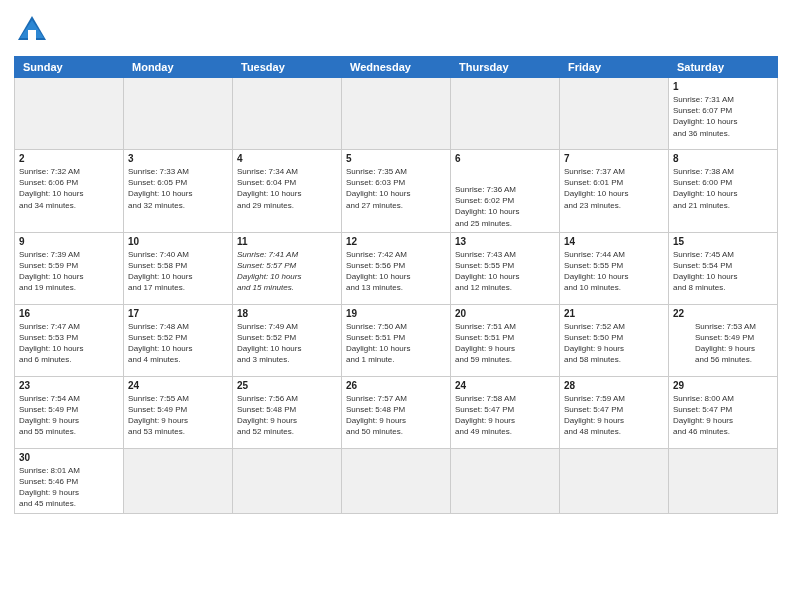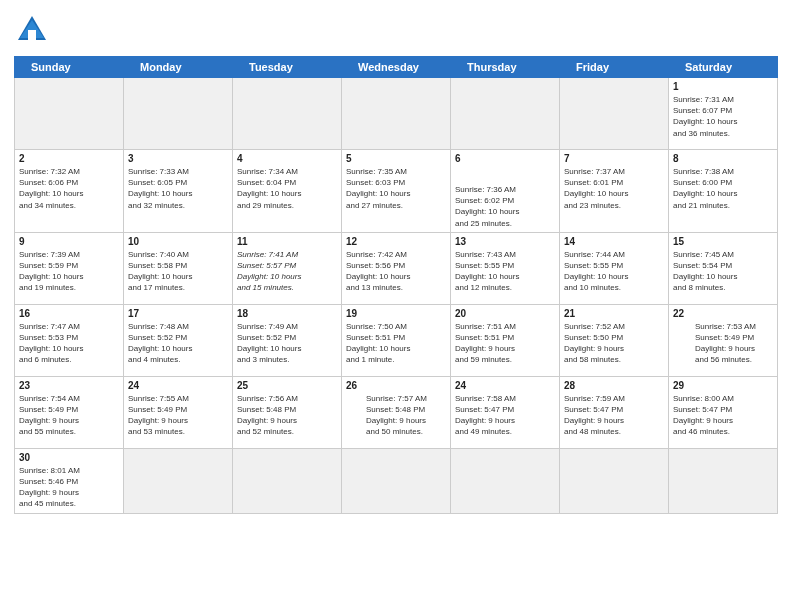--- a/index.html
+++ b/index.html
@@ -61,21 +61,21 @@
     .calendar {
       width: 100%;
       border-collapse: collapse;
       table-layout: fixed;
     }
     .calendar th {
       background: #2a72c3;
       color: #fff;
       font-size: 11px;
       font-weight: bold;
-      padding: 4px 16px;
+      padding: 4px 8px;
       border: 1px solid #2a72c3;
       text-align: left;
     }
     .calendar td {
       border: 1px solid #ccc;
       vertical-align: top;
       padding: 3px 4px;
       font-size: 8.5px;
       color: #333;
       height: 72px;
@@ -320,21 +320,21 @@
           </td>
           <td>
             <span class="day-num">25</span>
             <div class="day-info" style="white-space: pre-line;">Sunrise: 7:56 AM
 Sunset: 5:48 PM
 Daylight: 9 hours
 and 52 minutes.</div>
           </td>
           <td>
             <span class="day-num">26</span>
-            <div class="day-info" style="white-space: pre-line; margin-left: 20px;">Sunrise: 7:57 AM
+            <div class="day-info" style="white-space: pre-line;">Sunrise: 7:57 AM
 Sunset: 5:48 PM
 Daylight: 9 hours
 and 50 minutes.</div>
           </td>
           <td>
             <span class="day-num">24</span>
             <div class="day-info" style="white-space: pre-line;">Sunrise: 7:58 AM
 Sunset: 5:47 PM
 Daylight: 9 hours
 and 49 minutes.</div>

